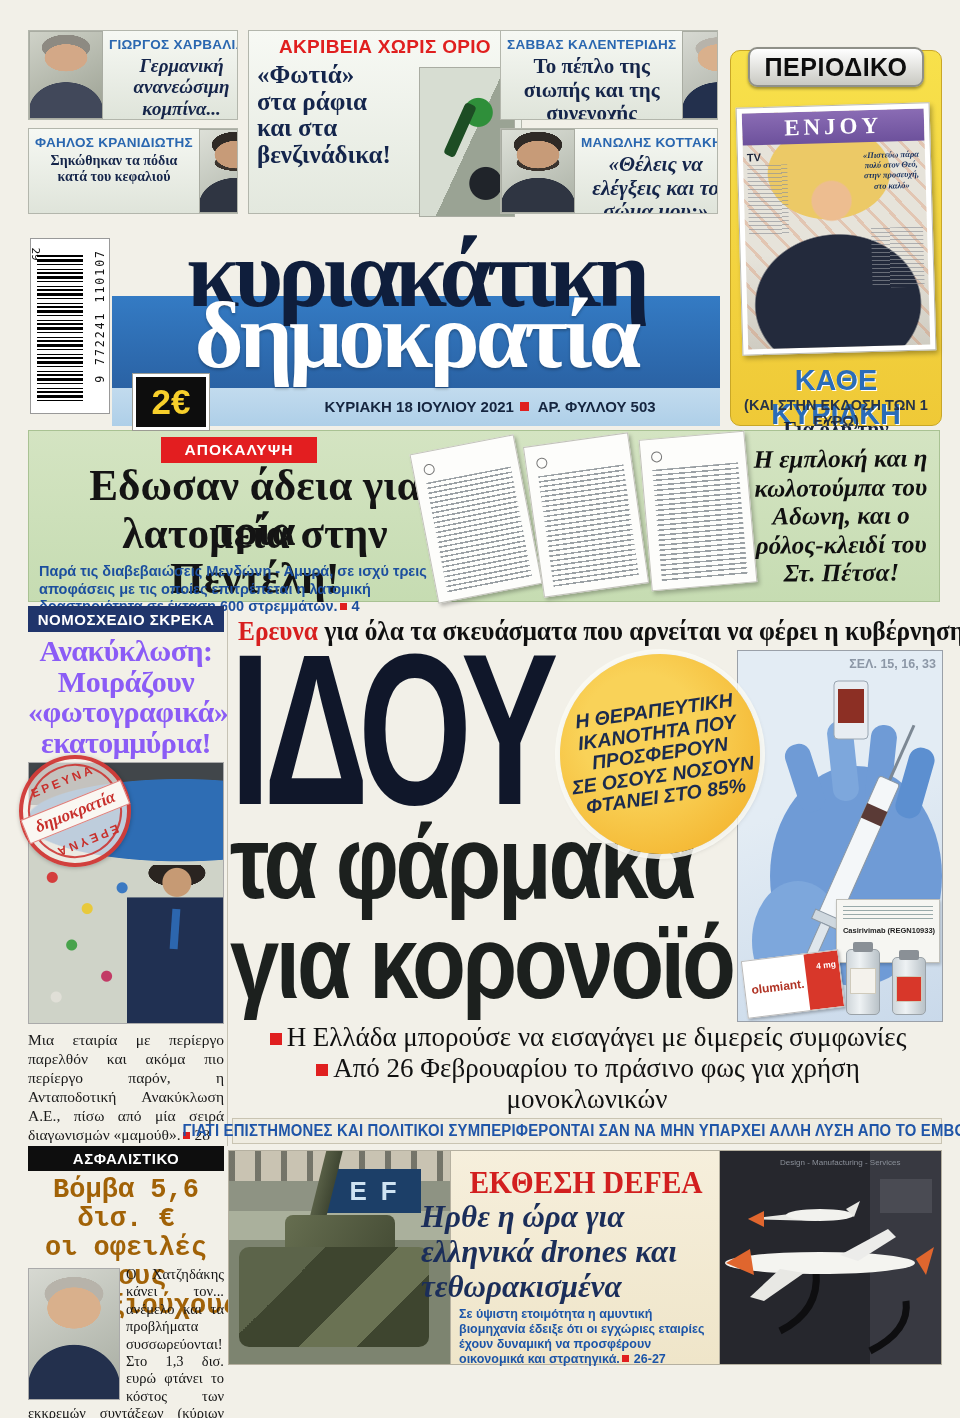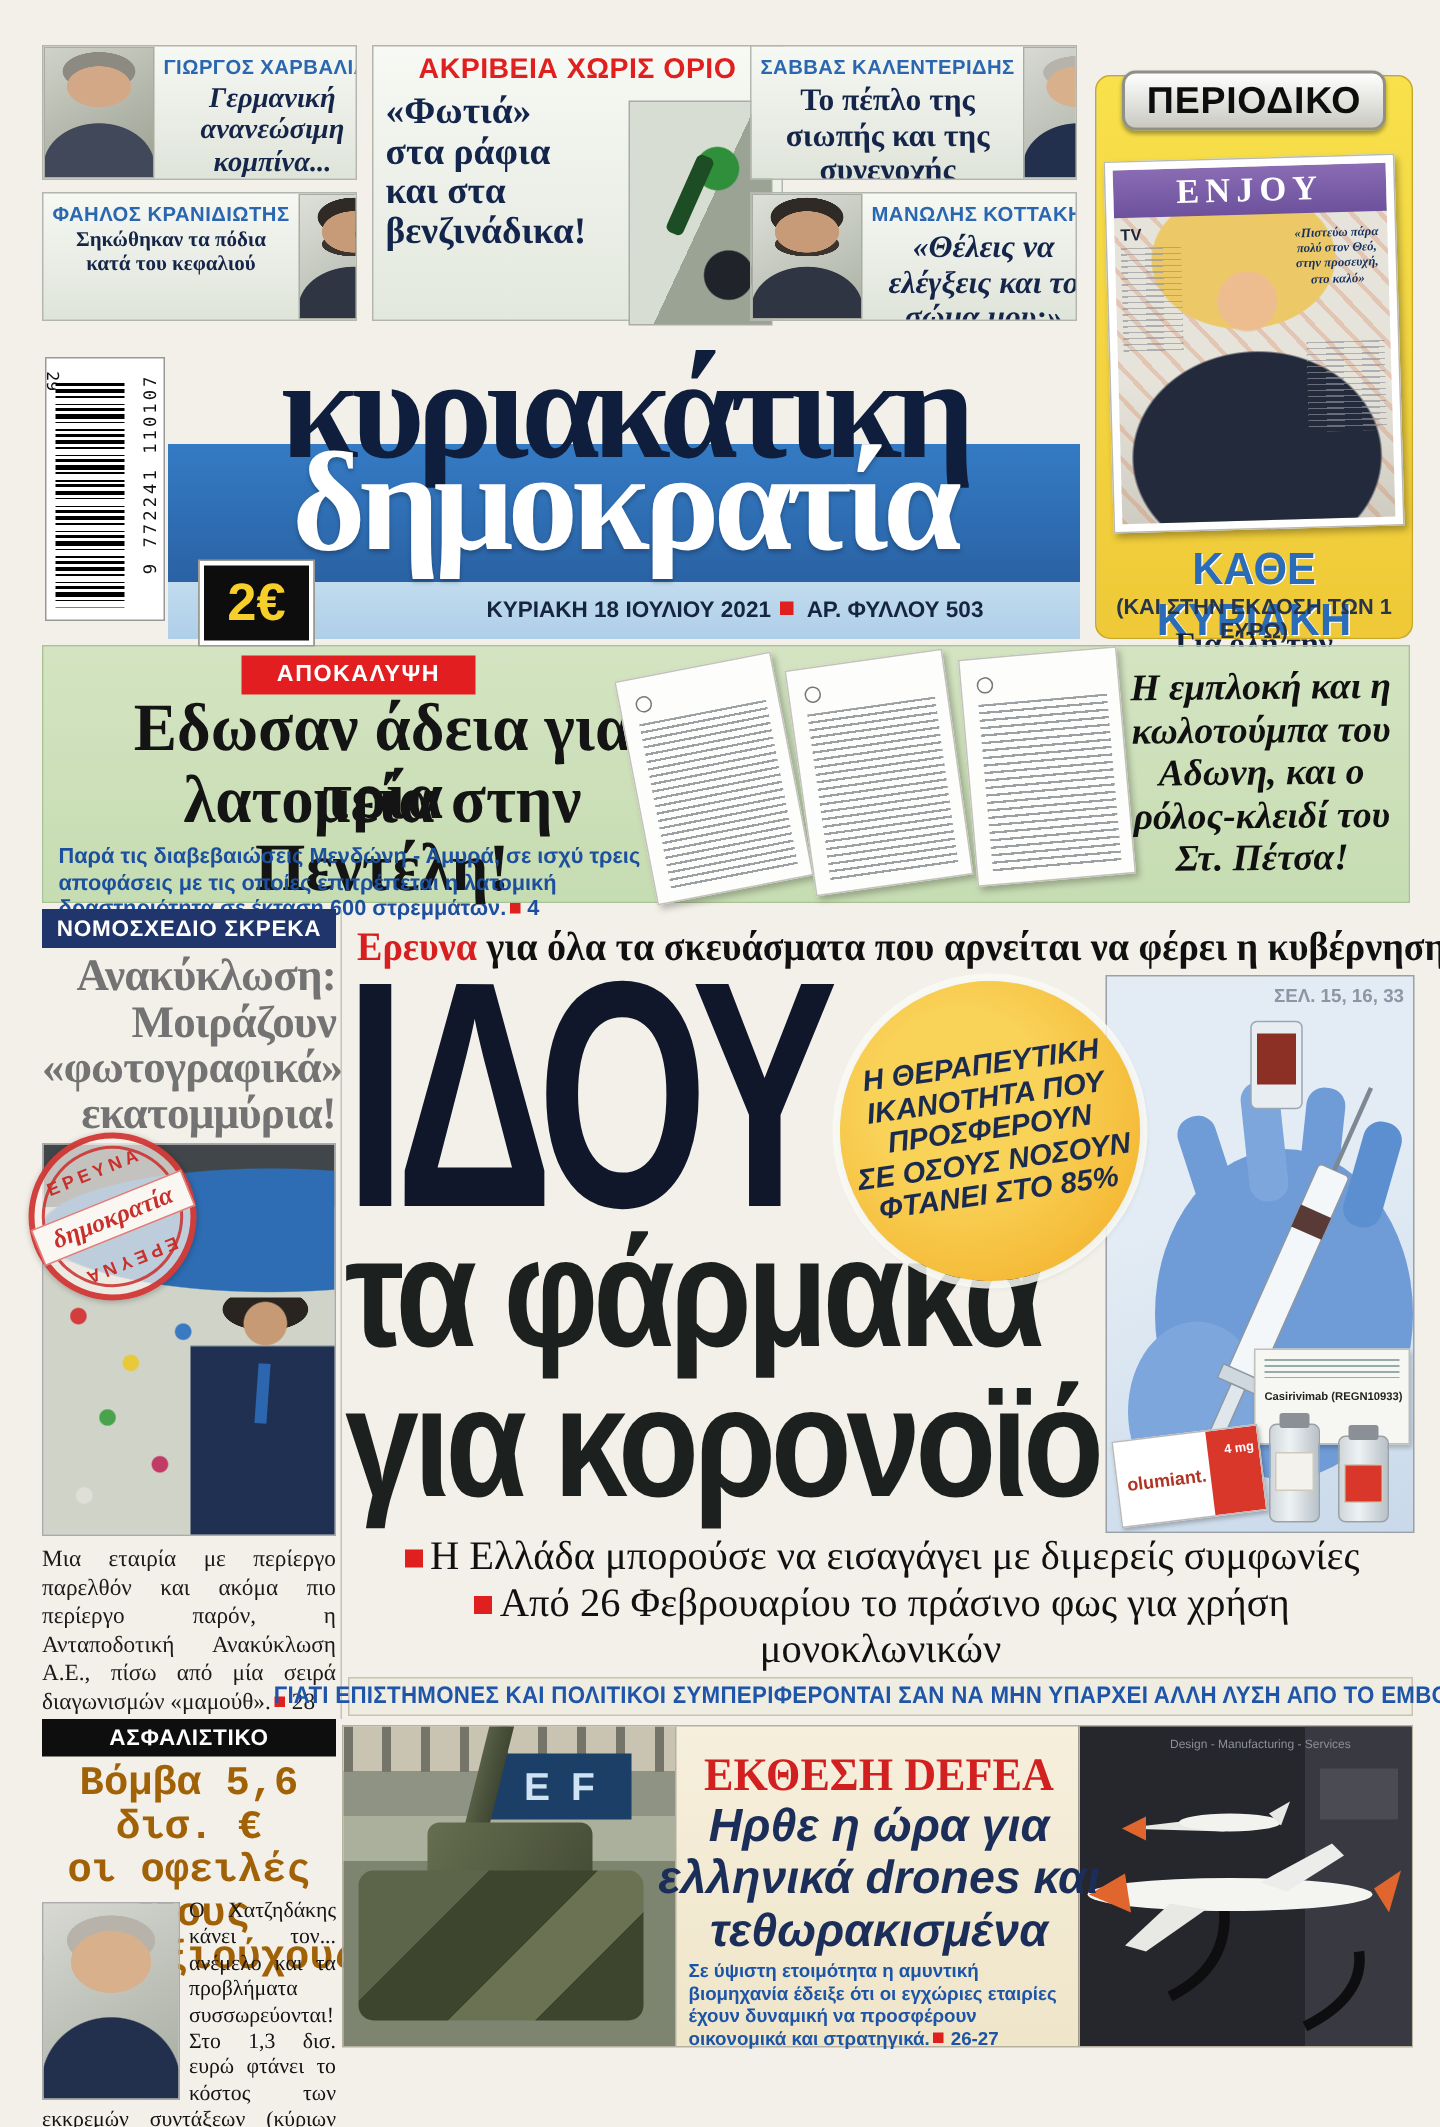--- a/index.html
+++ b/index.html
@@ -100,21 +100,21 @@
   .doc-emblem{position:absolute;left:10px;top:12px;width:11px;height:11px;border:1.5px solid #777;border-radius:50%}
   .doc-lines{position:absolute;left:10px;right:8px;top:30px;bottom:8px;
      background:repeating-linear-gradient(180deg,#9aa0a4 0 1.5px,transparent 1.5px 5px)}
   .rev-note{position:absolute;right:6px;top:14px;width:184px;text-align:center;color:#101010;font-weight:bold;
             font-style:italic;font-size:25px;line-height:1.14;font-family:"Liberation Serif",serif;transform:rotate(-.5deg)}
 
   
   .kbox{display:flex;align-items:center;justify-content:center;font-weight:bold;color:#fff;font-size:15px;letter-spacing:.5px}
   .k-navy{background:#20356b}
   .k-black{background:#0e0e0e}
-  .recycle-h{left:28px;top:636px;width:196px;text-align:right;color:#737373;font-weight:bold;font-size:30px;line-height:1.02;letter-spacing:-.5px}
+  .recycle-h{left:28px;top:636px;width:196px;text-align:center;color:#8b5cf6;font-weight:bold;font-size:30px;line-height:1.02;letter-spacing:-.5px}
   .ph-recycle{left:28px;top:762px;width:196px;height:262px;border:1px solid #aaa;overflow:visible;
      background:
       radial-gradient(circle at 12% 44%,#d43d3d 0 5px,transparent 6px),
       radial-gradient(circle at 30% 56%,#e8c93c 0 5px,transparent 6px),
       radial-gradient(circle at 48% 48%,#3b79c2 0 5px,transparent 6px),
       radial-gradient(circle at 22% 70%,#48a34c 0 5px,transparent 6px),
       radial-gradient(circle at 60% 66%,#d46a2e 0 5px,transparent 6px),
       radial-gradient(circle at 40% 82%,#c23b66 0 5px,transparent 6px),
       radial-gradient(circle at 14% 90%,#e0dfd7 0 5px,transparent 6px),
       radial-gradient(circle at 66% 88%,#3b79c2 0 5px,transparent 6px),
@@ -184,22 +184,22 @@
   .truss{position:absolute;left:0;top:0;width:100%;height:30px;background:repeating-linear-gradient(90deg,#3c4038 0 6px,transparent 6px 26px);opacity:.6}
   .tank-banner{position:absolute;left:96px;top:18px;width:96px;height:44px;background:#1c3f68;display:flex;gap:14px;align-items:center;justify-content:center}
   .tank-banner span{color:#cfe3f2;font-weight:bold;font-size:26px}
   .tank-gun{position:absolute;left:84px;top:-6px;width:16px;height:120px;background:linear-gradient(90deg,#585f46,#3f4632);transform:rotate(14deg)}
   .tank-hull{position:absolute;left:10px;top:96px;width:190px;height:100px;border-radius:10px;
      background:linear-gradient(135deg,#5c644a 0 30%,#3e452f 30% 55%,#6a7253 55% 75%,#3e452f 75%)}
   .tank-turret{position:absolute;left:56px;top:64px;width:110px;height:44px;border-radius:8px;
      background:linear-gradient(120deg,#666e50,#454c35)}
   .defea-kicker{position:absolute;left:222px;top:14px;width:270px;text-align:center;color:#d21f1f;font-weight:bold;
                 font-size:31px;font-family:"Liberation Serif",serif;transform:scaleX(.95)}
-  .defea-h{position:absolute;left:192px;top:48px;width:330px;text-align:center;color:#1b2e5a;font-weight:bold;font-style:italic;
-           font-size:31px;line-height:1.13;font-family:Liberation Sans, sans-serif;z-index:5}
+  .defea-h{position:absolute;left:192px;top:48px;width:330px;color:#1b2e5a;font-weight:bold;font-style:italic;
+           font-size:31px;line-height:1.13;font-family:Liberation Serif, serif;z-index:5}
   .defea-body{position:absolute;left:230px;top:156px;width:254px;color:#1c55a8;font-weight:bold;font-size:12.5px;line-height:1.2;z-index:5}
   .ph-drone{position:absolute;right:0;top:0;width:222px;height:213px;overflow:hidden;border-left:1px solid #b5b0a0;background:#26272d}
 </style>
 </head>
 <body>
 
 <div class="sheet">
 
   <div class="abs colbox" style="left:28px;top:30px;width:210px;height:90px">
     <div class="headshot hs-a"></div>

